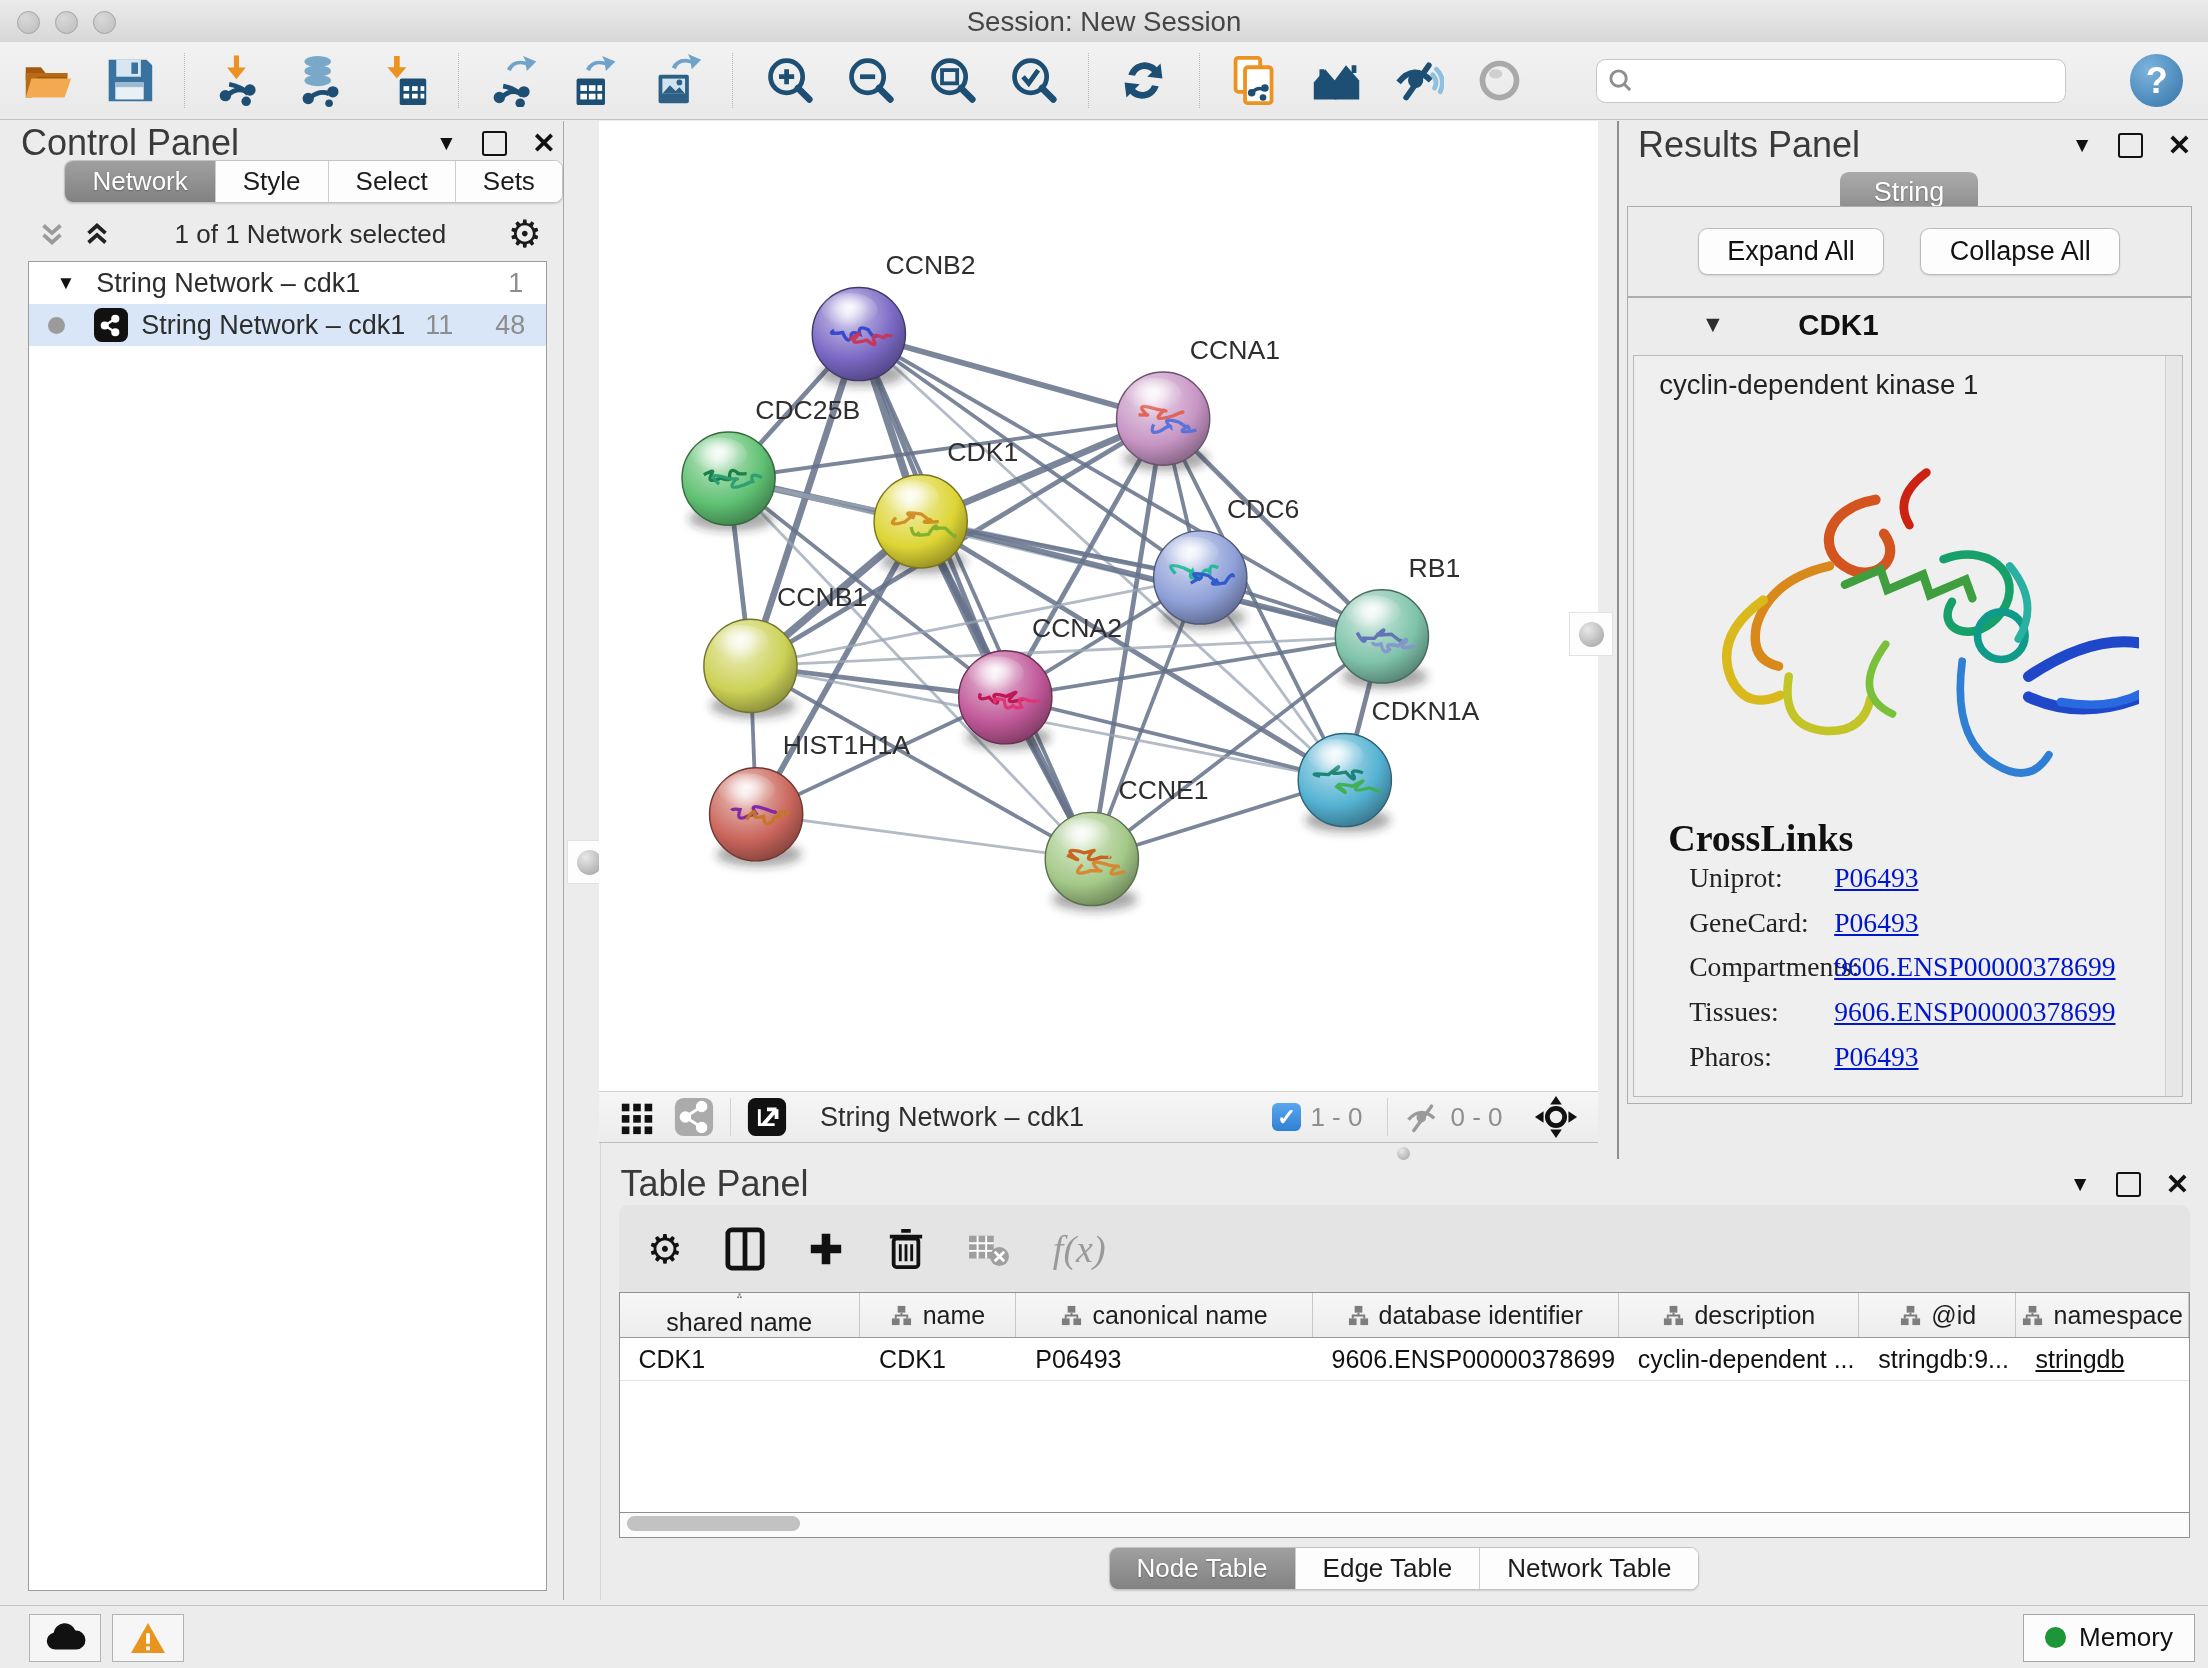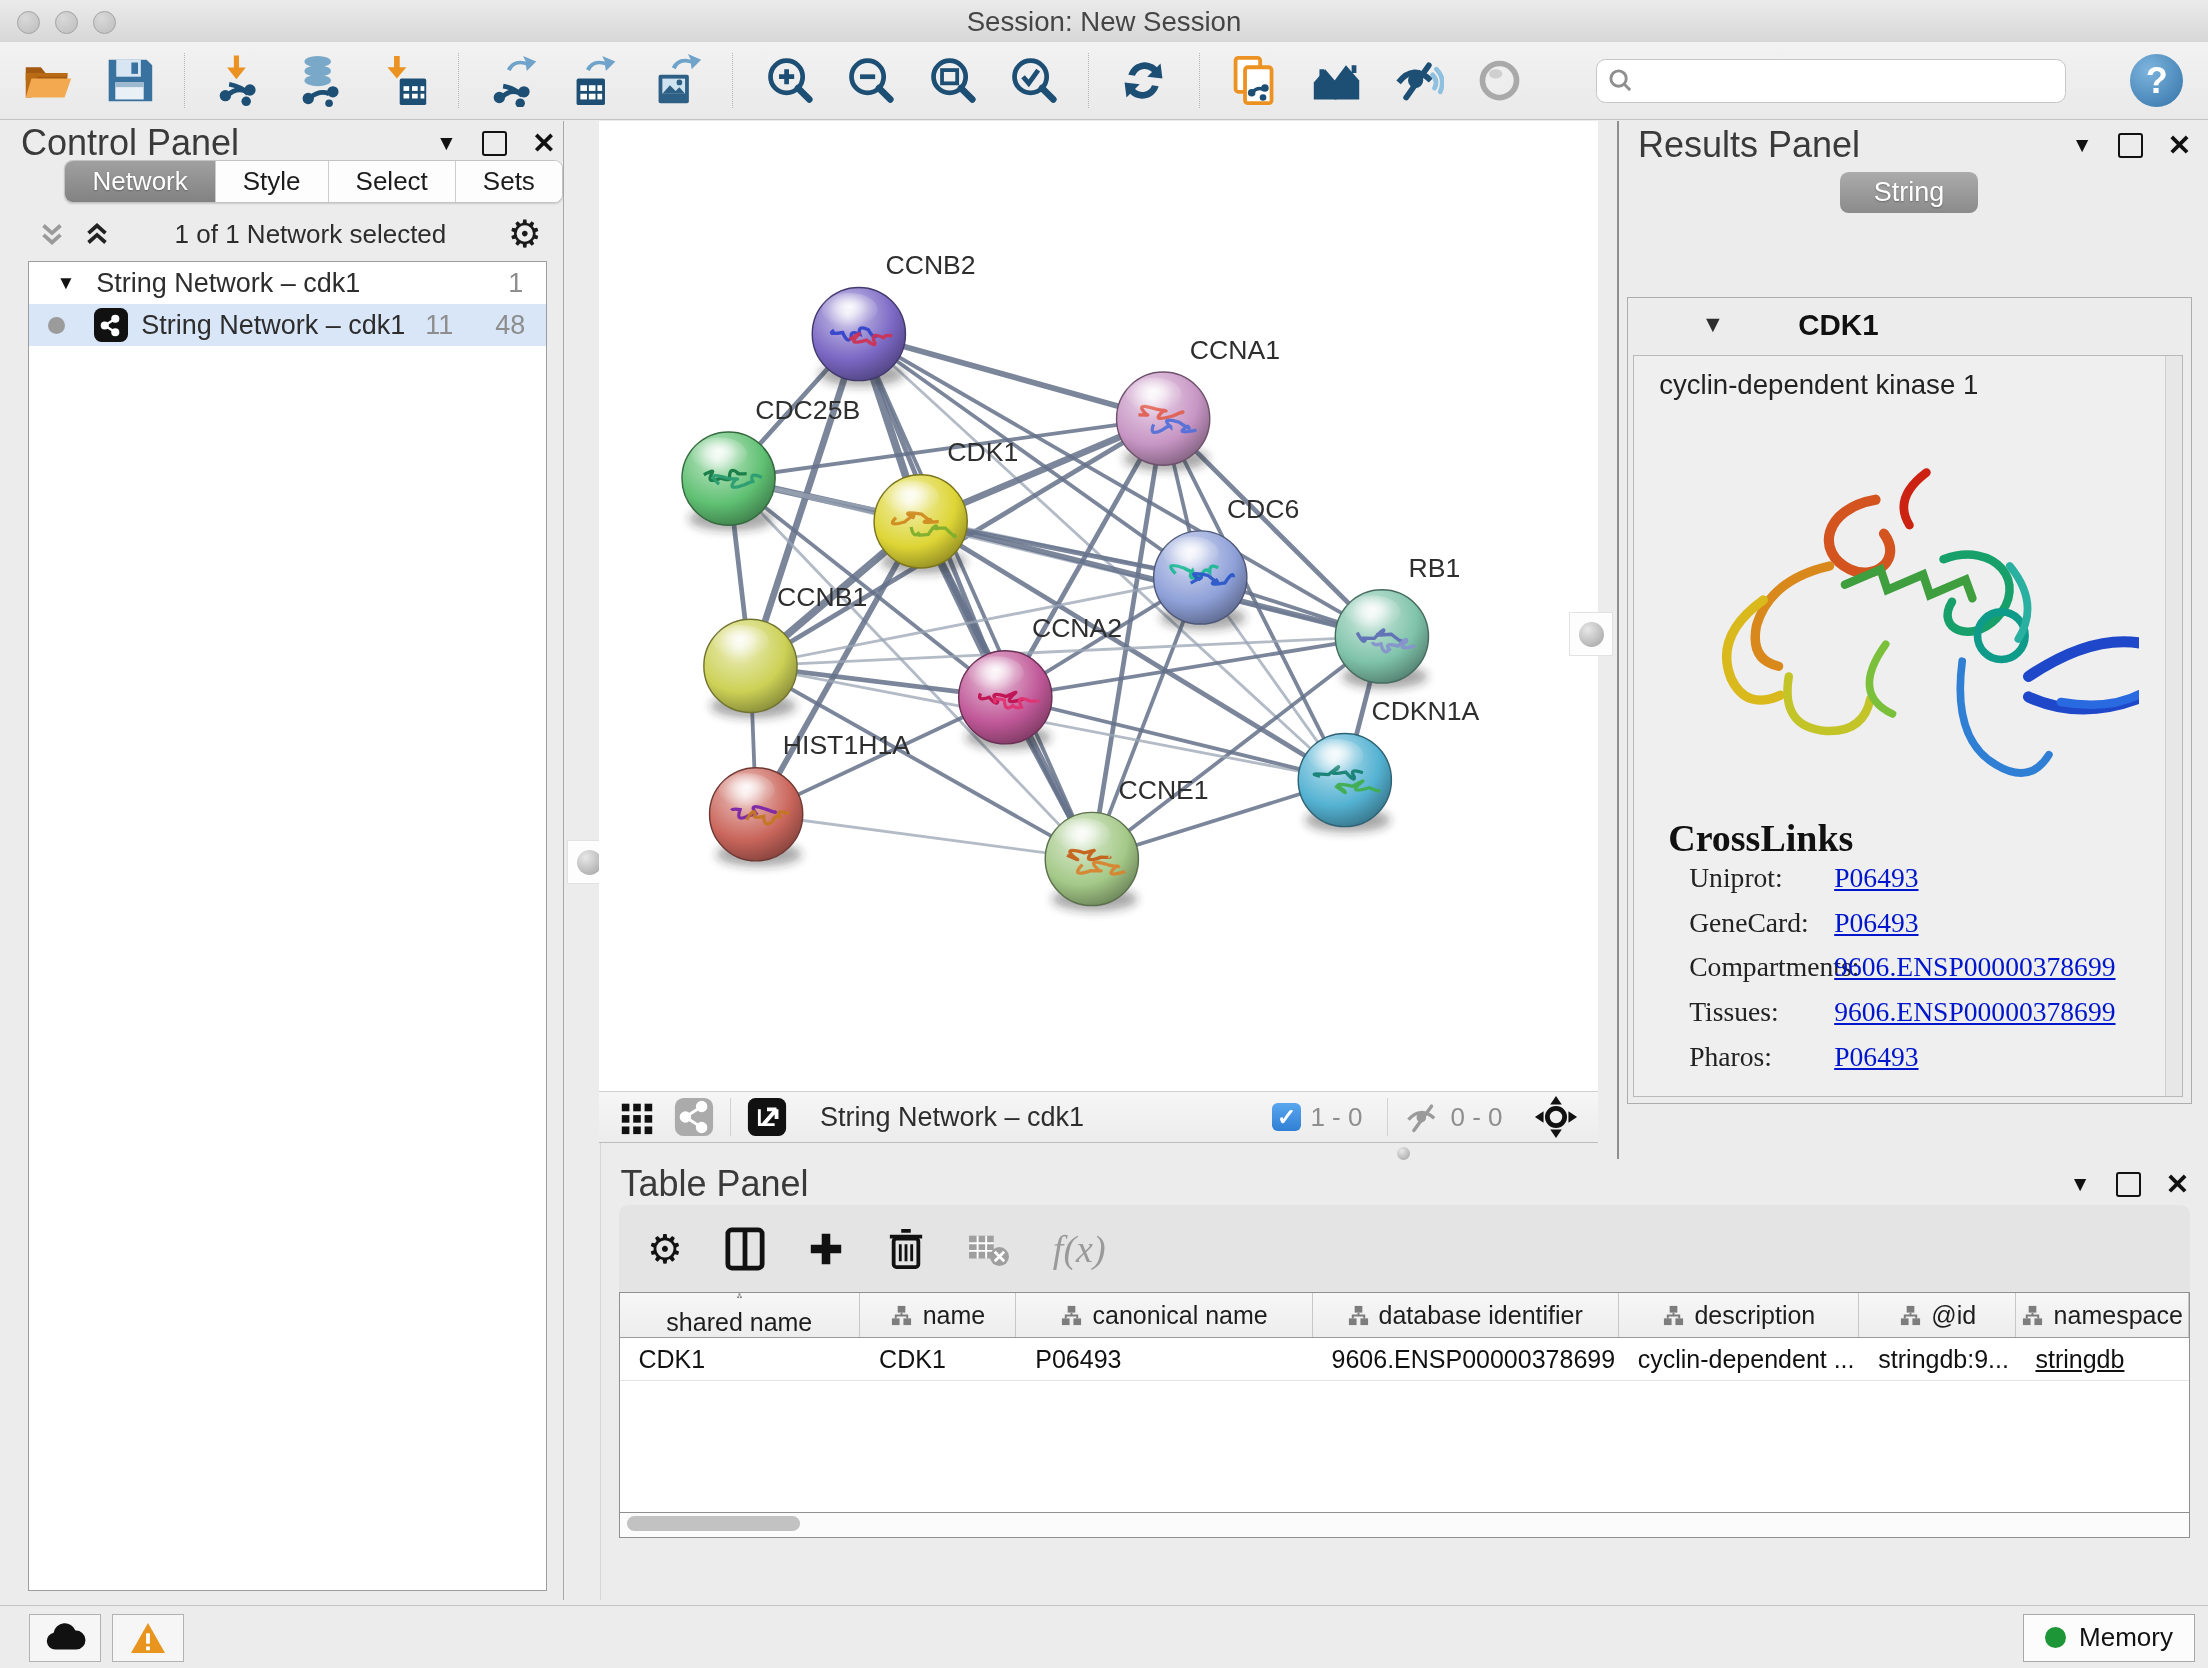--- a/index.html
+++ b/index.html
@@ -604,20 +604,24 @@
     <div style="position:absolute;left:21px;top:0;right:9.5px;display:flex;align-items:center;">
       <span class="panel-title">Results Panel</span>
       <span style="flex:1"></span>
       <span class="pc">
         <span class="tri">▼</span>
         <span class="sq"></span>
         <span class="xx">✕</span>
       </span>
     </div>
     <div id="rp-tab"><span class="pill">String</span></div>
+    <div id="rp-box1">
+      <button class="rp-btn">Expand All</button>
+      <button class="rp-btn">Collapse All</button>
+    </div>
     <div id="rp-box2">
       <div id="rp-entry-head">
         <span class="tri">▼</span>
         <span class="nm">CDK1</span>
       </div>
       <div id="rp-inner">
         <div id="rp-desc">cyclin-dependent kinase 1</div>
         <svg width="476" height="399" viewBox="0 0 560 440" style="position:absolute;left:28.5px;top:53px">
           <g fill="none" stroke-linecap="round">
             <path d="M310 60 q-40 30 -20 62" stroke="#cc2211" stroke-width="10"></path>
@@ -768,20 +772,25 @@
           <div class="td" style="width: 298px;">P06493</div>
           <div class="td" style="width: 308px;">9606.ENSP00000378699</div>
           <div class="td" style="width: 242px;">cyclin-dependent ...</div>
           <div class="td" style="width: 158px;">stringdb:9...</div>
           <div class="td" style="width: 173px; text-decoration: underline;">stringdb</div>
         </div>
     </div>
     <div id="tp-hscroll">
         <div id="tp-thumb"></div>
       </div>
+    <div id="tp-tabs-wrap"><div id="tp-tabs" class="segwrap">
+          <div class="seg active">Node Table</div>
+          <div class="seg">Edge Table</div>
+          <div class="seg">Network Table</div>
+        </div></div>
   </div>
 
   <div id="statusbar" class="abs">
     <div class="sb-btn" style="left:28.5px">
       <svg width="42" height="28.5" viewBox="0 0 44 30">
         <path d="M12 28 a9 9 0 0 1-2-17.8 A12 12 0 0 1 33 8 a8.5 8.5 0 0 1 1 20z" fill="#111"></path>
         </svg>
     </div>
     <div class="sb-btn" style="left:112px">
       <svg width="38" height="34" viewBox="0 0 40 36">

